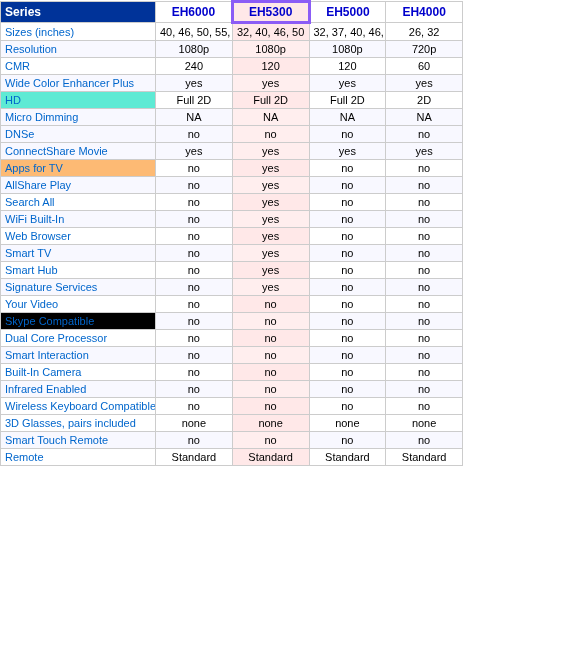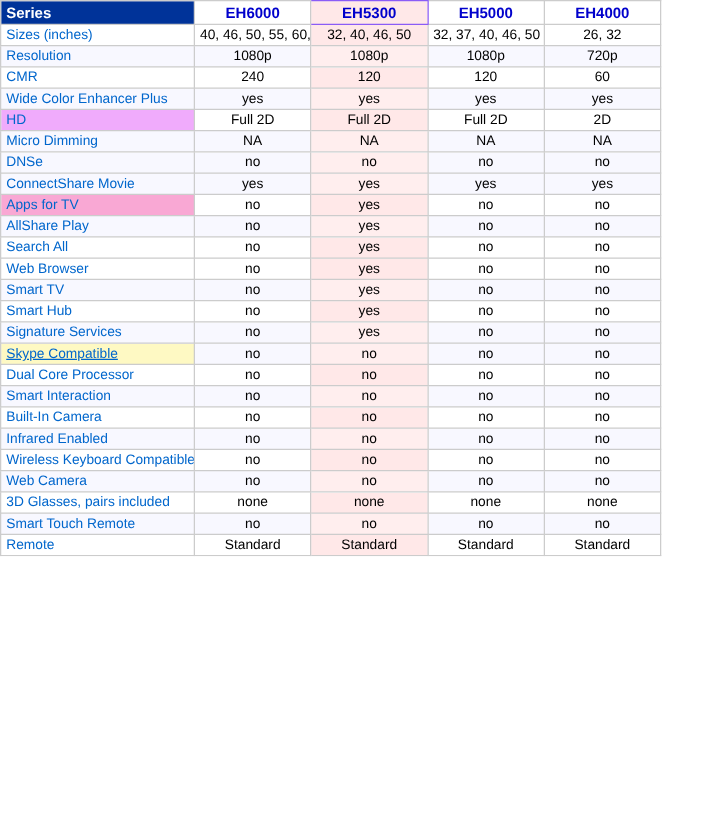--- a/index.html
+++ b/index.html
@@ -3,21 +3,21 @@
   <meta charset="utf-8">
   <style>
     * { margin: 0; padding: 0; box-sizing: border-box; }
     body {
       font-family: Arial, sans-serif;
       font-size: 11px;
       background: #fff;
       width: 577px;
     }
     table {
-      width: 529px;
+      width: 463px;
       border-collapse: collapse;
       table-layout: fixed;
     }
     th, td {
       border: 1px solid #ccc;
       padding: 2px 4px;
       text-align: center;
       white-space: nowrap;
       overflow: hidden;
     }
@@ -45,21 +45,21 @@
     }
   </style>
 </head>
 <body>
 
 <table>
   <thead>
     <tr class="header-row">
       <th style="background-color:#003399;color:#fff;font-weight:bold;">Series</th>
       <th style="color:#0000cc;border:1px solid #ccc;">EH6000</th>
-      <th style="color:#0000cc;border:1px solid #8b5cf6;background-color:#ffe8e8;">EH5300</th>
+      <th style="color:#0000cc;border:3px solid #8b5cf6;background-color:#ffe8e8;">EH5300</th>
       <th style="color:#0000cc;border:1px solid #ccc;">EH5000</th>
       <th style="color:#0000cc;border:1px solid #ccc;">EH4000</th>
     </tr>
   </thead>
   <tbody id="table-body">
   <tr>
         <td style="color: rgb(0, 102, 204); background-color: rgb(255, 255, 255);">Sizes (inches)</td>
         <td style="background-color: rgb(255, 255, 255);">40, 46, 50, 55, 60, 65</td>
         <td style="background-color: rgb(255, 232, 232);">32, 40, 46, 50</td>
         <td style="background-color: rgb(255, 255, 255);">32, 37, 40, 46, 50</td>
@@ -80,21 +80,21 @@
         <td style="background-color: rgb(255, 255, 255);">60</td>
       </tr>
       <tr>
         <td style="color: rgb(0, 102, 204); background-color: rgb(248, 248, 255);">Wide Color Enhancer Plus</td>
         <td style="background-color: rgb(248, 248, 255);">yes</td>
         <td style="background-color: rgb(255, 238, 238);">yes</td>
         <td style="background-color: rgb(248, 248, 255);">yes</td>
         <td style="background-color: rgb(248, 248, 255);">yes</td>
       </tr>
       <tr>
-        <td style="color: rgb(0, 102, 204); background-color: #f0abfc;">HD</td>
+        <td style="color: rgb(0, 102, 204); background-color: #5eead4;">HD</td>
         <td style="background-color: rgb(255, 255, 255);">Full 2D</td>
         <td style="background-color: rgb(255, 232, 232);">Full 2D</td>
         <td style="background-color: rgb(255, 255, 255);">Full 2D</td>
         <td style="background-color: rgb(255, 255, 255);">2D</td>
       </tr>
       <tr>
         <td style="color: rgb(0, 102, 204); background-color: rgb(248, 248, 255);">Micro Dimming</td>
         <td style="background-color: rgb(248, 248, 255);">NA</td>
         <td style="background-color: rgb(255, 238, 238);">NA</td>
         <td style="background-color: rgb(248, 248, 255);">NA</td>
@@ -108,41 +108,48 @@
         <td style="background-color: rgb(248, 248, 255);">no</td>
       </tr>
       <tr>
         <td style="color: rgb(0, 102, 204); background-color: rgb(248, 248, 255);">ConnectShare Movie</td>
         <td style="background-color: rgb(248, 248, 255);">yes</td>
         <td style="background-color: rgb(255, 238, 238);">yes</td>
         <td style="background-color: rgb(248, 248, 255);">yes</td>
         <td style="background-color: rgb(248, 248, 255);">yes</td>
       </tr>
       <tr>
-        <td style="color: rgb(0, 102, 204); background-color: #f9a8d4;">Apps for TV</td>
+        <td style="color: rgb(0, 102, 204); background-color: #fdba74;">Apps for TV</td>
         <td style="background-color: rgb(255, 255, 255);">no</td>
         <td style="background-color: rgb(255, 232, 232);">yes</td>
         <td style="background-color: rgb(255, 255, 255);">no</td>
         <td style="background-color: rgb(255, 255, 255);">no</td>
       </tr>
       <tr>
         <td style="color: rgb(0, 102, 204); background-color: rgb(248, 248, 255);">AllShare Play</td>
         <td style="background-color: rgb(248, 248, 255);">no</td>
         <td style="background-color: rgb(255, 238, 238);">yes</td>
         <td style="background-color: rgb(248, 248, 255);">no</td>
         <td style="background-color: rgb(248, 248, 255);">no</td>
       </tr>
       <tr>
         <td style="color: rgb(0, 102, 204); background-color: rgb(255, 255, 255);">Search All</td>
         <td style="background-color: rgb(255, 255, 255);">no</td>
         <td style="background-color: rgb(255, 232, 232);">yes</td>
         <td style="background-color: rgb(255, 255, 255);">no</td>
         <td style="background-color: rgb(255, 255, 255);">no</td>
       </tr>
       <tr>
+        <td style="color: rgb(0, 102, 204); background-color: rgb(248, 248, 255);">WiFi Built-In</td>
+        <td style="background-color: rgb(248, 248, 255);">no</td>
+        <td style="background-color: rgb(255, 238, 238);">yes</td>
+        <td style="background-color: rgb(248, 248, 255);">no</td>
+        <td style="background-color: rgb(248, 248, 255);">no</td>
+      </tr>
+      <tr>
         <td style="color: rgb(0, 102, 204); background-color: rgb(255, 255, 255);">Web Browser</td>
         <td style="background-color: rgb(255, 255, 255);">no</td>
         <td style="background-color: rgb(255, 232, 232);">yes</td>
         <td style="background-color: rgb(255, 255, 255);">no</td>
         <td style="background-color: rgb(255, 255, 255);">no</td>
       </tr>
       <tr>
         <td style="color: rgb(0, 102, 204); background-color: rgb(248, 248, 255);">Smart TV</td>
         <td style="background-color: rgb(248, 248, 255);">no</td>
         <td style="background-color: rgb(255, 238, 238);">yes</td>
@@ -157,21 +164,28 @@
         <td style="background-color: rgb(255, 255, 255);">no</td>
       </tr>
       <tr>
         <td style="color: rgb(0, 102, 204); background-color: rgb(248, 248, 255);">Signature Services</td>
         <td style="background-color: rgb(248, 248, 255);">no</td>
         <td style="background-color: rgb(255, 238, 238);">yes</td>
         <td style="background-color: rgb(248, 248, 255);">no</td>
         <td style="background-color: rgb(248, 248, 255);">no</td>
       </tr>
       <tr>
-        <td style="color: rgb(0, 102, 204); background-color: #fef9c3; text-decoration: underline;">Skype Compatible</td>
+        <td style="color: rgb(0, 102, 204); background-color: rgb(255, 255, 255);">Your Video</td>
+        <td style="background-color: rgb(255, 255, 255);">no</td>
+        <td style="background-color: rgb(255, 232, 232);">no</td>
+        <td style="background-color: rgb(255, 255, 255);">no</td>
+        <td style="background-color: rgb(255, 255, 255);">no</td>
+      </tr>
+      <tr>
+        <td style="color: rgb(0, 102, 204); background-color: #000000;">Skype Compatible</td>
         <td style="background-color: rgb(248, 248, 255);">no</td>
         <td style="background-color: rgb(255, 238, 238);">no</td>
         <td style="background-color: rgb(248, 248, 255);">no</td>
         <td style="background-color: rgb(248, 248, 255);">no</td>
       </tr>
       <tr>
         <td style="color: rgb(0, 102, 204); background-color: rgb(255, 255, 255);">Dual Core Processor</td>
         <td style="background-color: rgb(255, 255, 255);">no</td>
         <td style="background-color: rgb(255, 232, 232);">no</td>
         <td style="background-color: rgb(255, 255, 255);">no</td>
@@ -197,27 +211,20 @@
         <td style="background-color: rgb(255, 238, 238);">no</td>
         <td style="background-color: rgb(248, 248, 255);">no</td>
         <td style="background-color: rgb(248, 248, 255);">no</td>
       </tr>
       <tr>
         <td style="color: rgb(0, 102, 204); background-color: rgb(255, 255, 255);">Wireless Keyboard Compatible</td>
         <td style="background-color: rgb(255, 255, 255);">no</td>
         <td style="background-color: rgb(255, 232, 232);">no</td>
         <td style="background-color: rgb(255, 255, 255);">no</td>
         <td style="background-color: rgb(255, 255, 255);">no</td>
-      </tr>
-      <tr>
-        <td style="color: rgb(0, 102, 204); background-color: rgb(248, 248, 255);">Web Camera</td>
-        <td style="background-color: rgb(248, 248, 255);">no</td>
-        <td style="background-color: rgb(255, 238, 238);">no</td>
-        <td style="background-color: rgb(248, 248, 255);">no</td>
-        <td style="background-color: rgb(248, 248, 255);">no</td>
       </tr>
       <tr>
         <td style="color: rgb(0, 102, 204); background-color: rgb(255, 255, 255);">3D Glasses, pairs included</td>
         <td style="background-color: rgb(255, 255, 255);">none</td>
         <td style="background-color: rgb(255, 232, 232);">none</td>
         <td style="background-color: rgb(255, 255, 255);">none</td>
         <td style="background-color: rgb(255, 255, 255);">none</td>
       </tr>
       <tr>
         <td style="color: rgb(0, 102, 204); background-color: rgb(248, 248, 255);">Smart Touch Remote</td>

